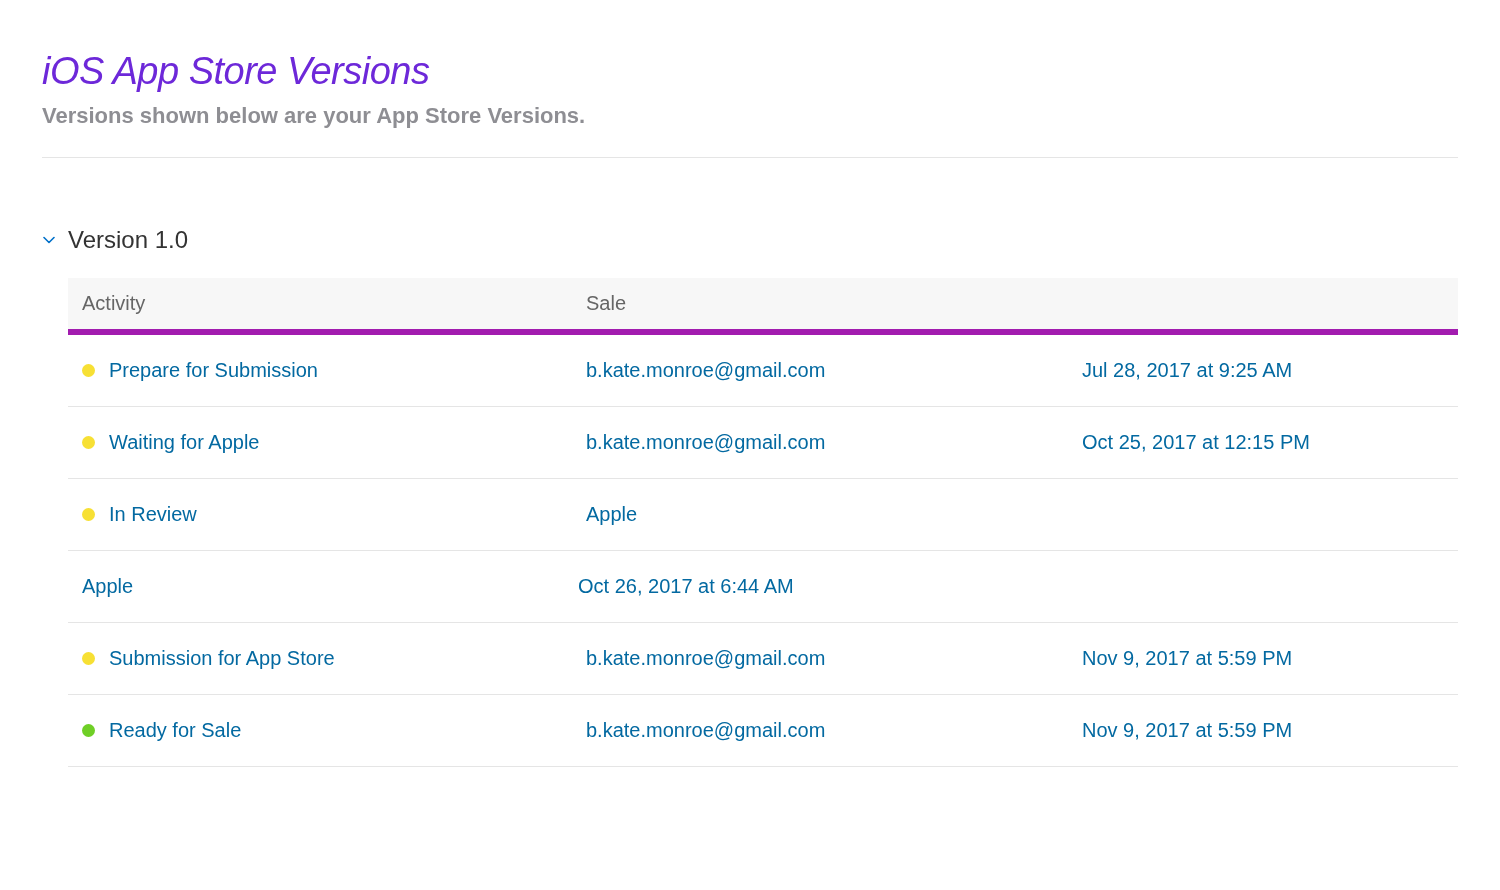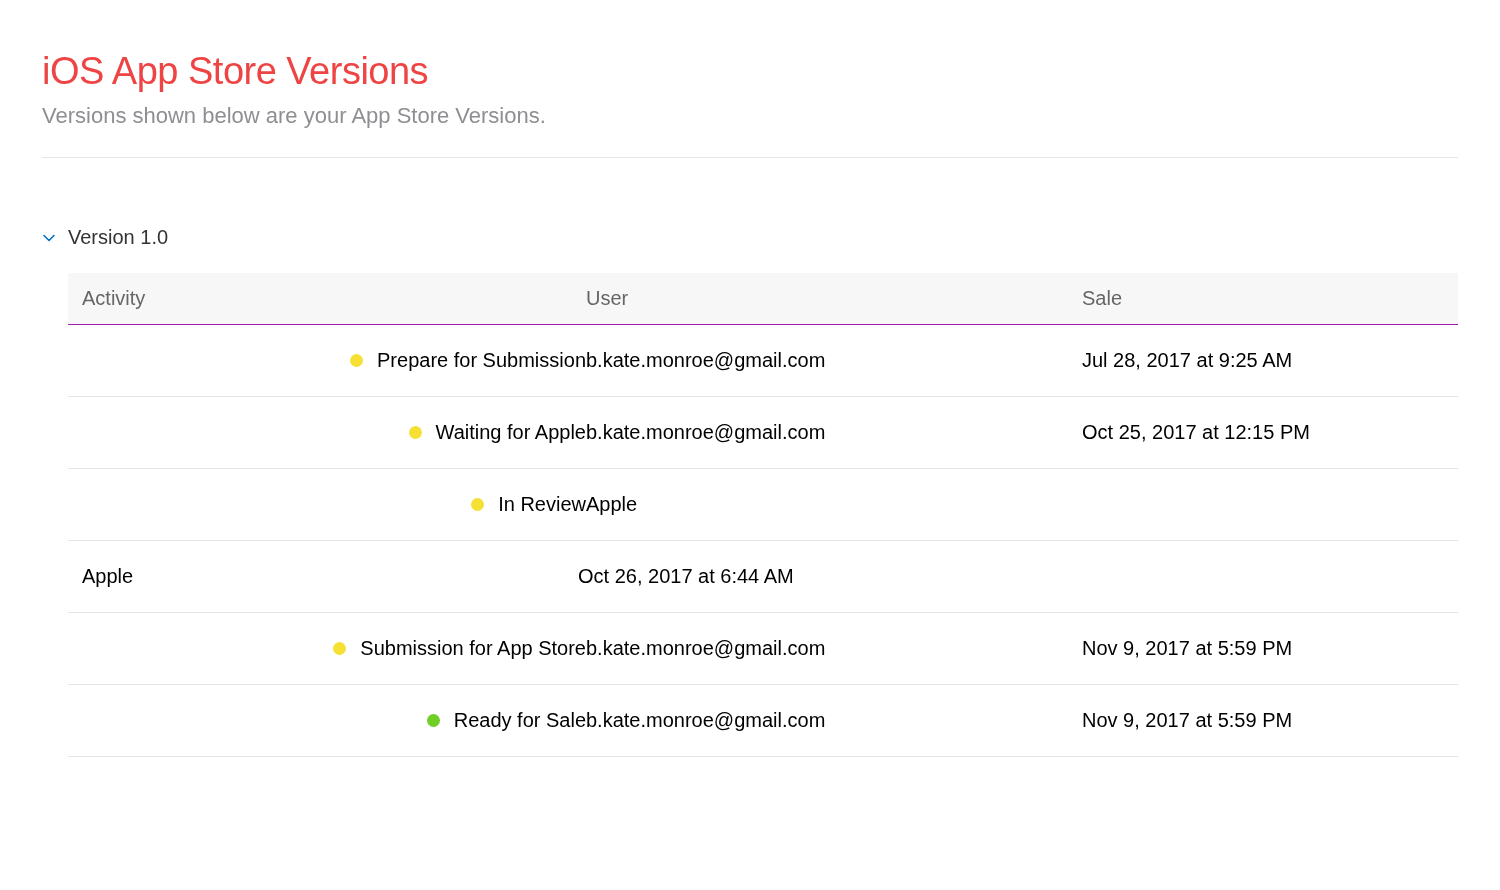--- a/index.html
+++ b/index.html
@@ -14,26 +14,27 @@
       width: 1500px;
       height: 890px;
       overflow: hidden;
     }
     .container {
       padding: 50px 42px 0 42px;
     }
     .page-title {
       font-size: 38px;
       font-weight: 400;
-      color: #ef4444;
+      color: #6d28d9;
       letter-spacing: -0.5px;
+      font-style: italic;
     }
     .page-subtitle {
       font-size: 22px;
-      font-weight: 400;
+      font-weight: 700;
       color: #8e8e93;
       margin-top: 10px;
       margin-bottom: 28px;
     }
     .divider {
       border: none;
       border-top: 1px solid #e5e5e5;
       margin: 0;
     }
     .version-section {
@@ -48,31 +49,31 @@
     }
     .chevron-icon {
       width: 14px;
       height: 14px;
       display: inline-flex;
       align-items: center;
       justify-content: center;
       color: #0070c9;
     }
     .version-title {
-      font-size: 20px;
+      font-size: 24px;
       font-weight: 400;
       color: #333333;
     }
     .table {
       margin-left: 26px;
     }
     .table-header {
       display: flex;
       background: #f7f7f7;
-      border-bottom: 1px solid #a21caf;
+      border-bottom: 6px solid #a21caf;
       padding: 14px 0 14px 14px;
     }
     .table-header .col {
       font-size: 20px;
       color: #666666;
       font-weight: 400;
     }
     .col-activity {
       width: 504px;
     }
@@ -83,23 +84,22 @@
       flex: 1;
     }
     .table-row {
       display: flex;
       align-items: center;
       border-bottom: 1px solid #e5e5e5;
       padding: 24px 0 24px 14px;
     }
     .table-row .col {
       font-size: 20px;
-      color: #000000;
+      color: #0369a1;
       font-weight: 400;
-      justify-content: flex-end;
     }
     .activity-cell {
       display: flex;
       align-items: center;
       gap: 14px;
     }
     .status-dot {
       width: 13px;
       height: 13px;
       border-radius: 50%;
@@ -126,21 +126,20 @@
         <svg width="12" height="8" viewBox="0 0 12 8" fill="none">
           <path d="M1 1.5L6 6.5L11 1.5" stroke="#0070c9" stroke-width="1.6" stroke-linecap="round" stroke-linejoin="round"></path>
         </svg>
       </span>
       <span class="version-title">Version 1.0</span>
     </div>
 
     <div class="table">
       <div class="table-header">
         <div class="col col-activity">Activity</div>
-        <div class="col col-user">User</div>
         <div class="col col-date">Sale</div>
       </div>
       <div id="table-body">
           <div class="table-row">
             <div class="col col-activity activity-cell">
               <span class="status-dot dot-yellow"></span>
               <span>Prepare for Submission</span>
             </div>
             <div class="col col-user">b.kate.monroe@gmail.com</div>
             <div class="col col-date">Jul 28, 2017 at 9:25 AM</div>

